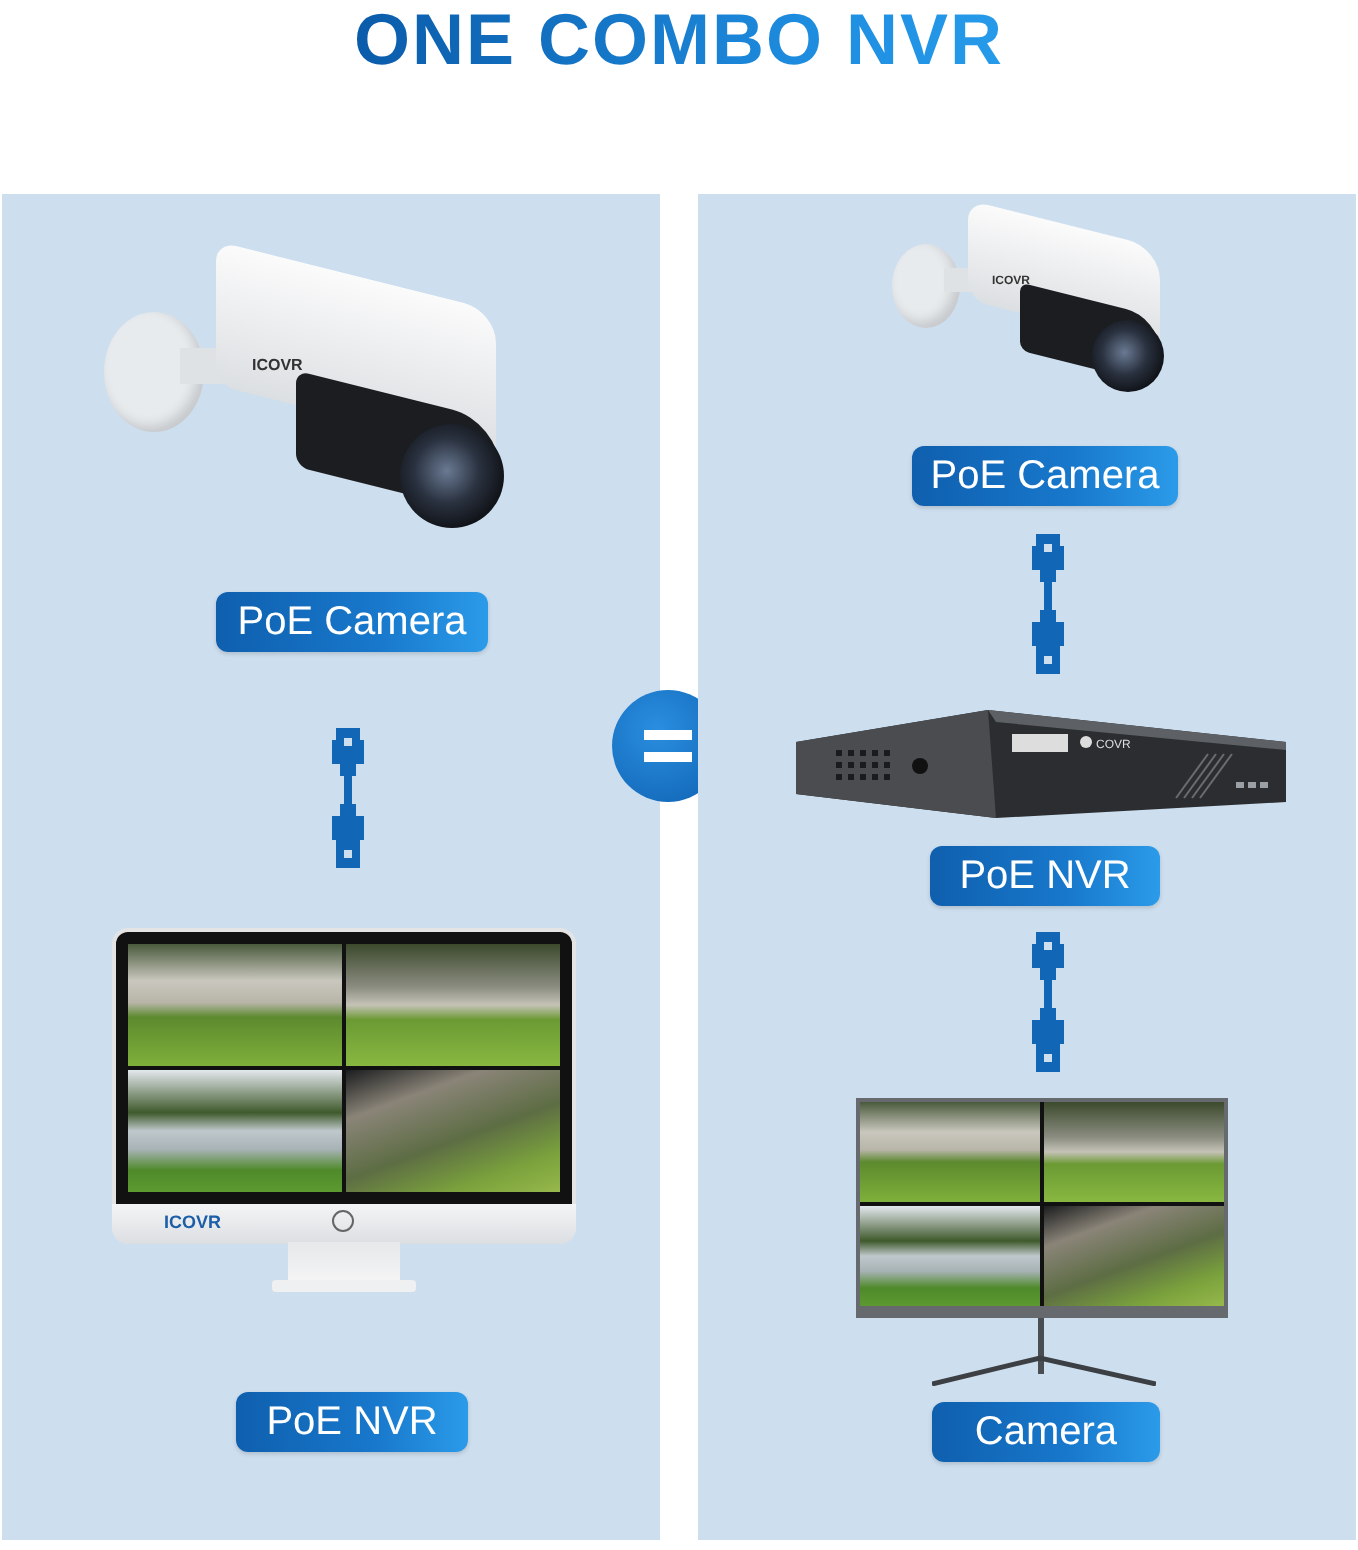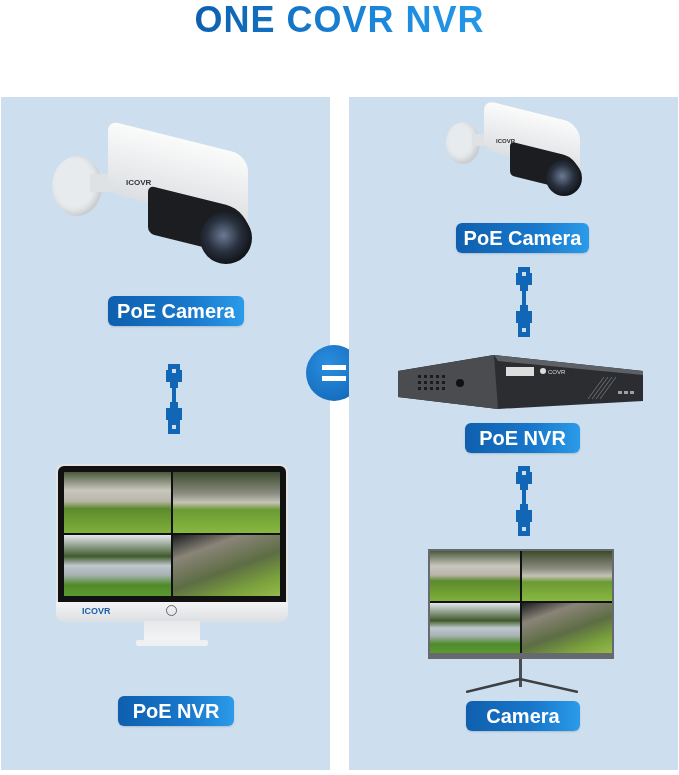--- a/index.html
+++ b/index.html
@@ -12,21 +12,21 @@
     background:linear-gradient(90deg,#0a5aa8 25%,#1e8de0 60%,#2aa0ee 80%);
     -webkit-background-clip:text; background-clip:text; color:transparent;
   }
   .panel { position:absolute; background:#cddeee; }
   .panel-left { left:1px; top:97px; width:329px; height:673px; }
   .panel-right { left:349px; top:97px; width:329px; height:673px; }
 
   .badge {
     position:absolute; height:30px; border-radius:6px;
     background:linear-gradient(90deg,#0f5fae 0%,#1878cc 60%,#2b9be9 100%);
-    color:#ffffff; font-weight:700; font-size:20px; line-height:30px; text-align:center;
+    color:#ffffff; font-weight:400; font-size:20px; line-height:30px; text-align:center;
     box-shadow:0 1px 2px rgba(0,0,0,0.15);
   }
 
   .equals {
     position:absolute; left:306px; top:345px; width:56px; height:56px; border-radius:50%;
     background:radial-gradient(circle at 40% 35%,#2a8ee0,#0f62b2);
   }
   .equals .bar { position:absolute; left:16px; width:24px; height:5px; background:#fff; }
 
   
@@ -61,21 +61,21 @@
   .nvr { position:absolute; left:398px; top:353px; width:245px; height:56px; }
 
   
   .mon { position:absolute; left:428px; top:549px; width:186px; height:145px; }
   .mon-frame { position:absolute; left:0; top:0; width:186px; height:110px; background:#666a6e; padding:2px 2px 6px 2px; }
   .mon-neck { position:absolute; left:91px; top:110px; width:3px; height:28px; background:#4a4d51; }
 </style>
 </head>
 <body>
 
-<div class="title">ONE COVR NVR</div>
+<div class="title">ONE COMBO NVR</div>
 
 <div class="panel panel-left"></div>
 
 <div class="camera" style="left:52px;top:148px;width:210px;height:130px;">
   <div class="cam-mount" style="left:0;top:8px;width:50px;height:60px;"></div>
   <div class="cam-arm" style="left:38px;top:26px;width:30px;height:18px;"></div>
   <div class="cam-body" style="left:56px;top:-10px;width:140px;height:72px;"></div>
   <div class="cam-front" style="left:96px;top:50px;width:102px;height:48px;"></div>
   <div class="cam-lens" style="left:148px;top:64px;width:52px;height:52px;"></div>
   <div class="cam-logo" style="left:74px;top:30px;">ICOVR</div>

